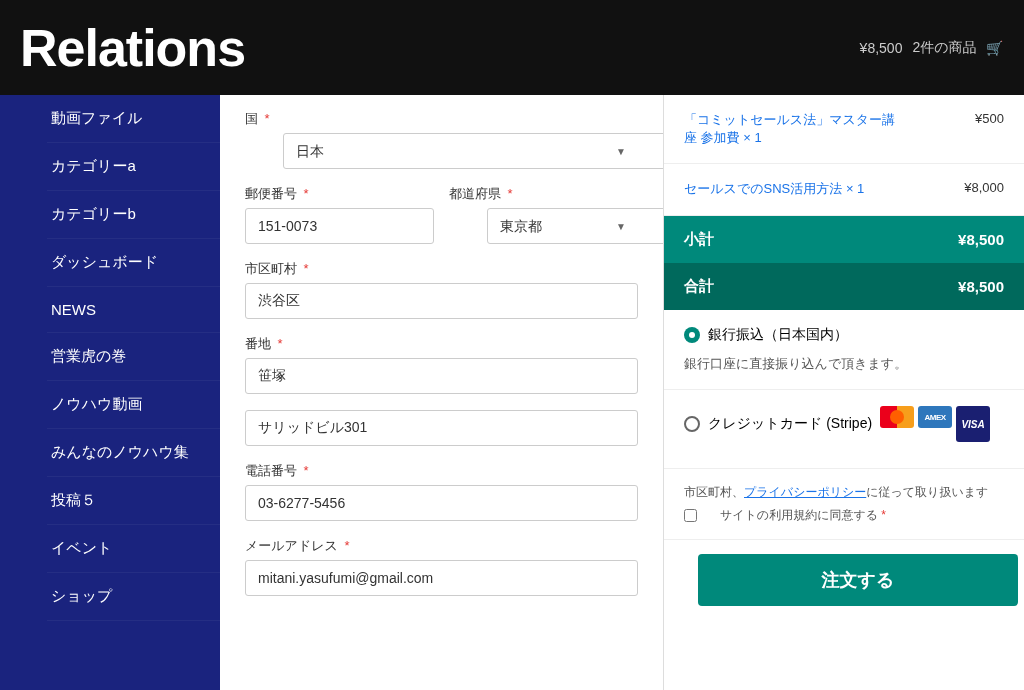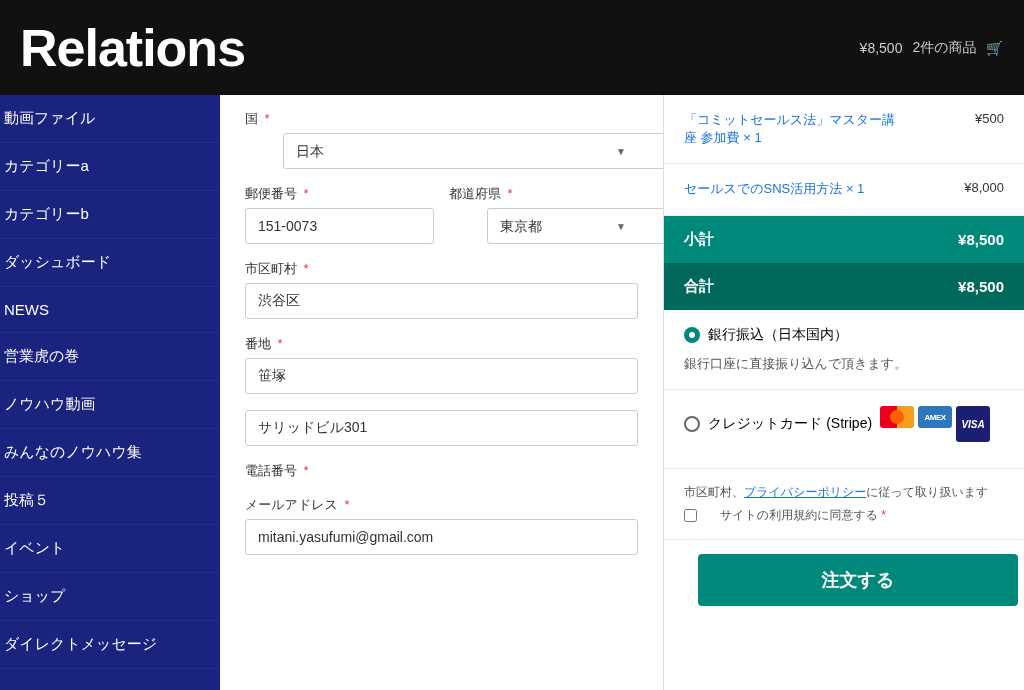--- a/index.html
+++ b/index.html
@@ -45,20 +45,21 @@
       overflow-y: auto;
       display: flex;
       flex-direction: column;
     }
     .sidebar-item {
       padding: 14px 4px;
       font-size: 15px;
       cursor: pointer;
       border-bottom: 1px solid rgba(255,255,255,0.05);
       transition: background 0.2s;
+      margin-left: 47px;
     }
 
     
     .content-wrapper {
       display: flex;
       flex: 1;
       overflow: hidden;
     }
 
     
@@ -330,21 +331,20 @@
     <div class="sidebar-item">カテゴリーa</div>
     <div class="sidebar-item">カテゴリーb</div>
     <div class="sidebar-item">ダッシュボード</div>
     <div class="sidebar-item">NEWS</div>
     <div class="sidebar-item">営業虎の巻</div>
     <div class="sidebar-item">ノウハウ動画</div>
     <div class="sidebar-item">みんなのノウハウ集</div>
     <div class="sidebar-item">投稿５</div>
     <div class="sidebar-item">イベント</div>
     <div class="sidebar-item">ショップ</div>
-    <div class="sidebar-item">ダイレクトメッセージ</div>
   </nav>
 
   <div class="content-wrapper">
 
     <div class="form-section">
 
       <div class="form-group">
         <label class="form-label">
           <span>国</span><span class="required"> *</span>
         </label>
@@ -389,20 +389,21 @@
       </div>
 
       <div class="form-group">
         <input class="form-input" type="text" value="サリッドビル301" style="">
       </div>
 
       <div class="form-group">
         <label class="form-label">
           <span>電話番号</span><span class="required"> *</span>
         </label>
+        <input class="form-input" type="text" value="03-6277-5456" style="">
       </div>
 
       <div class="form-group">
         <label class="form-label">
           <span>メールアドレス</span><span class="required"> *</span>
         </label>
         <input class="form-input" type="email" value="mitani.yasufumi@gmail.com" style="">
       </div>
 
     </div>

